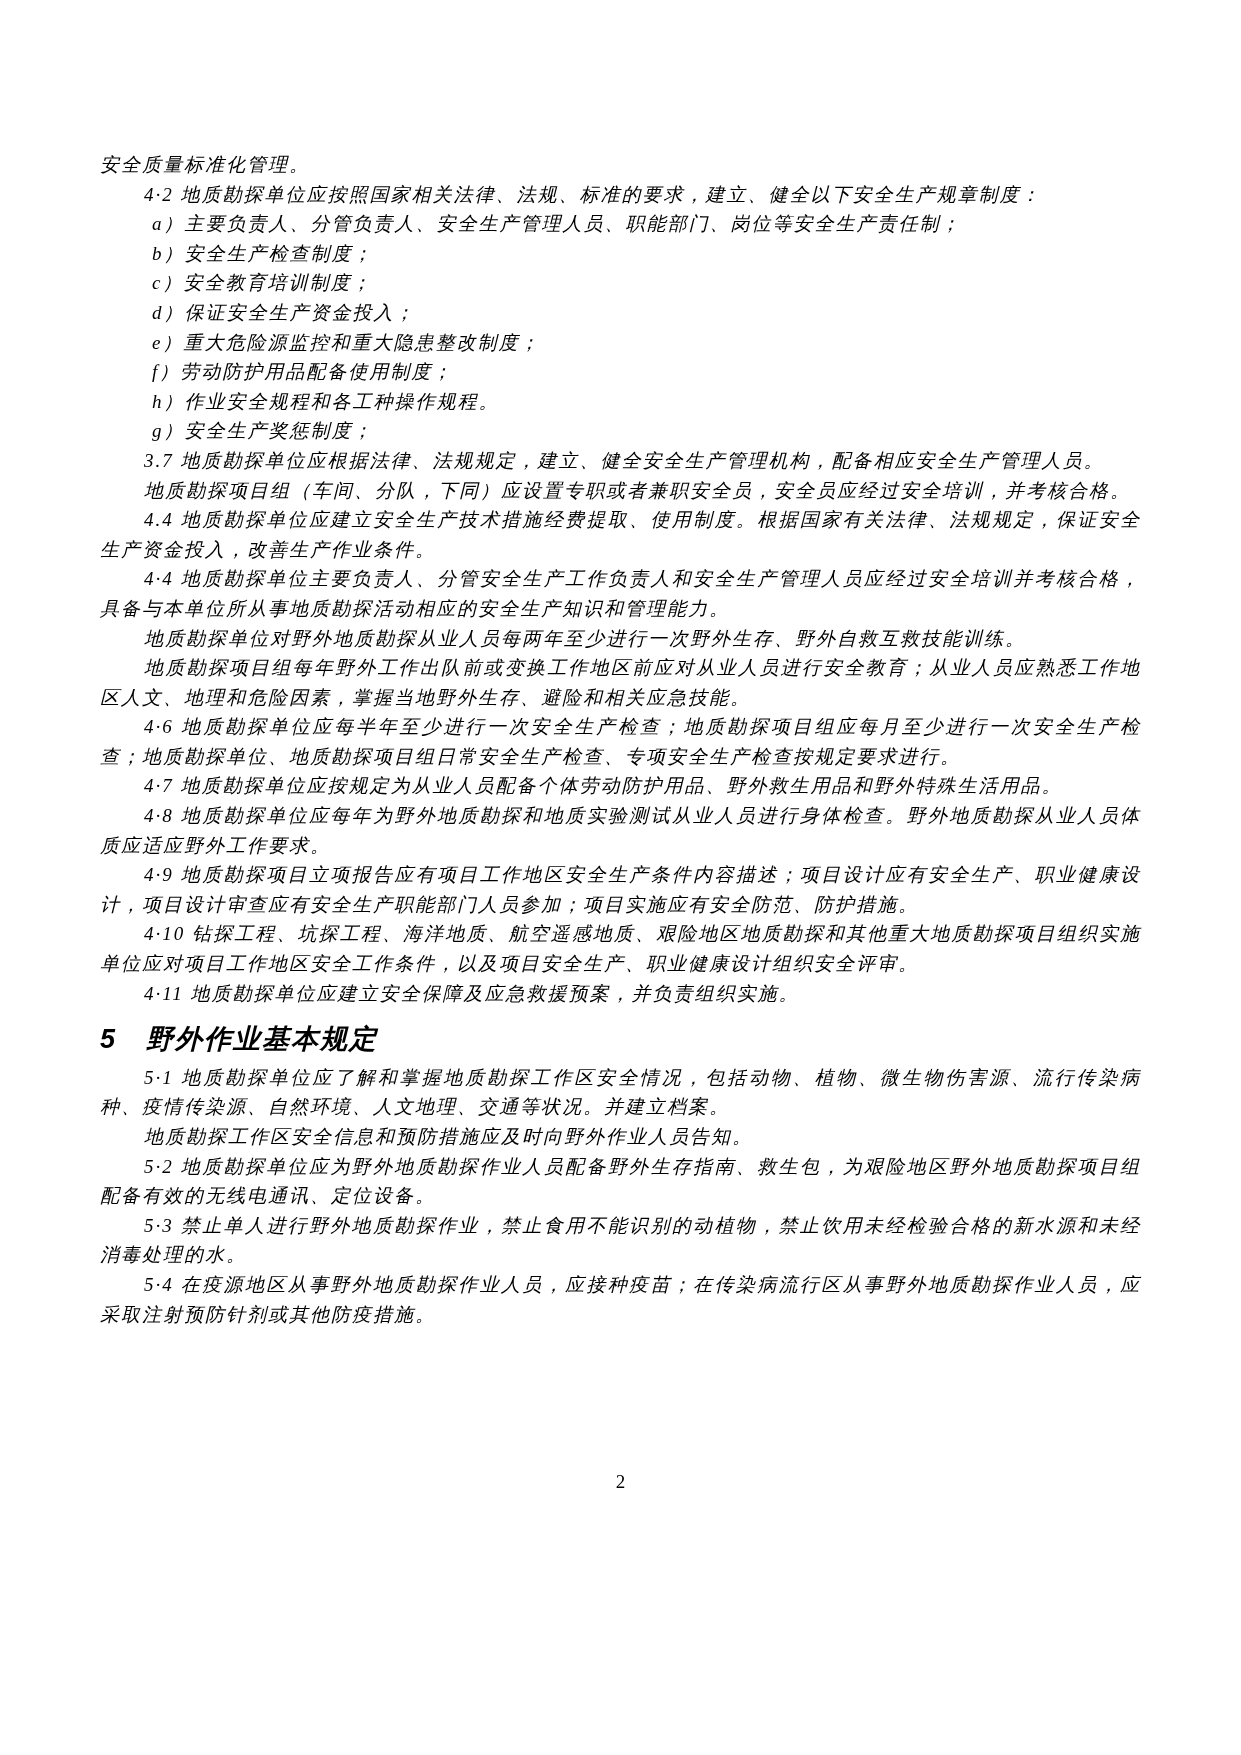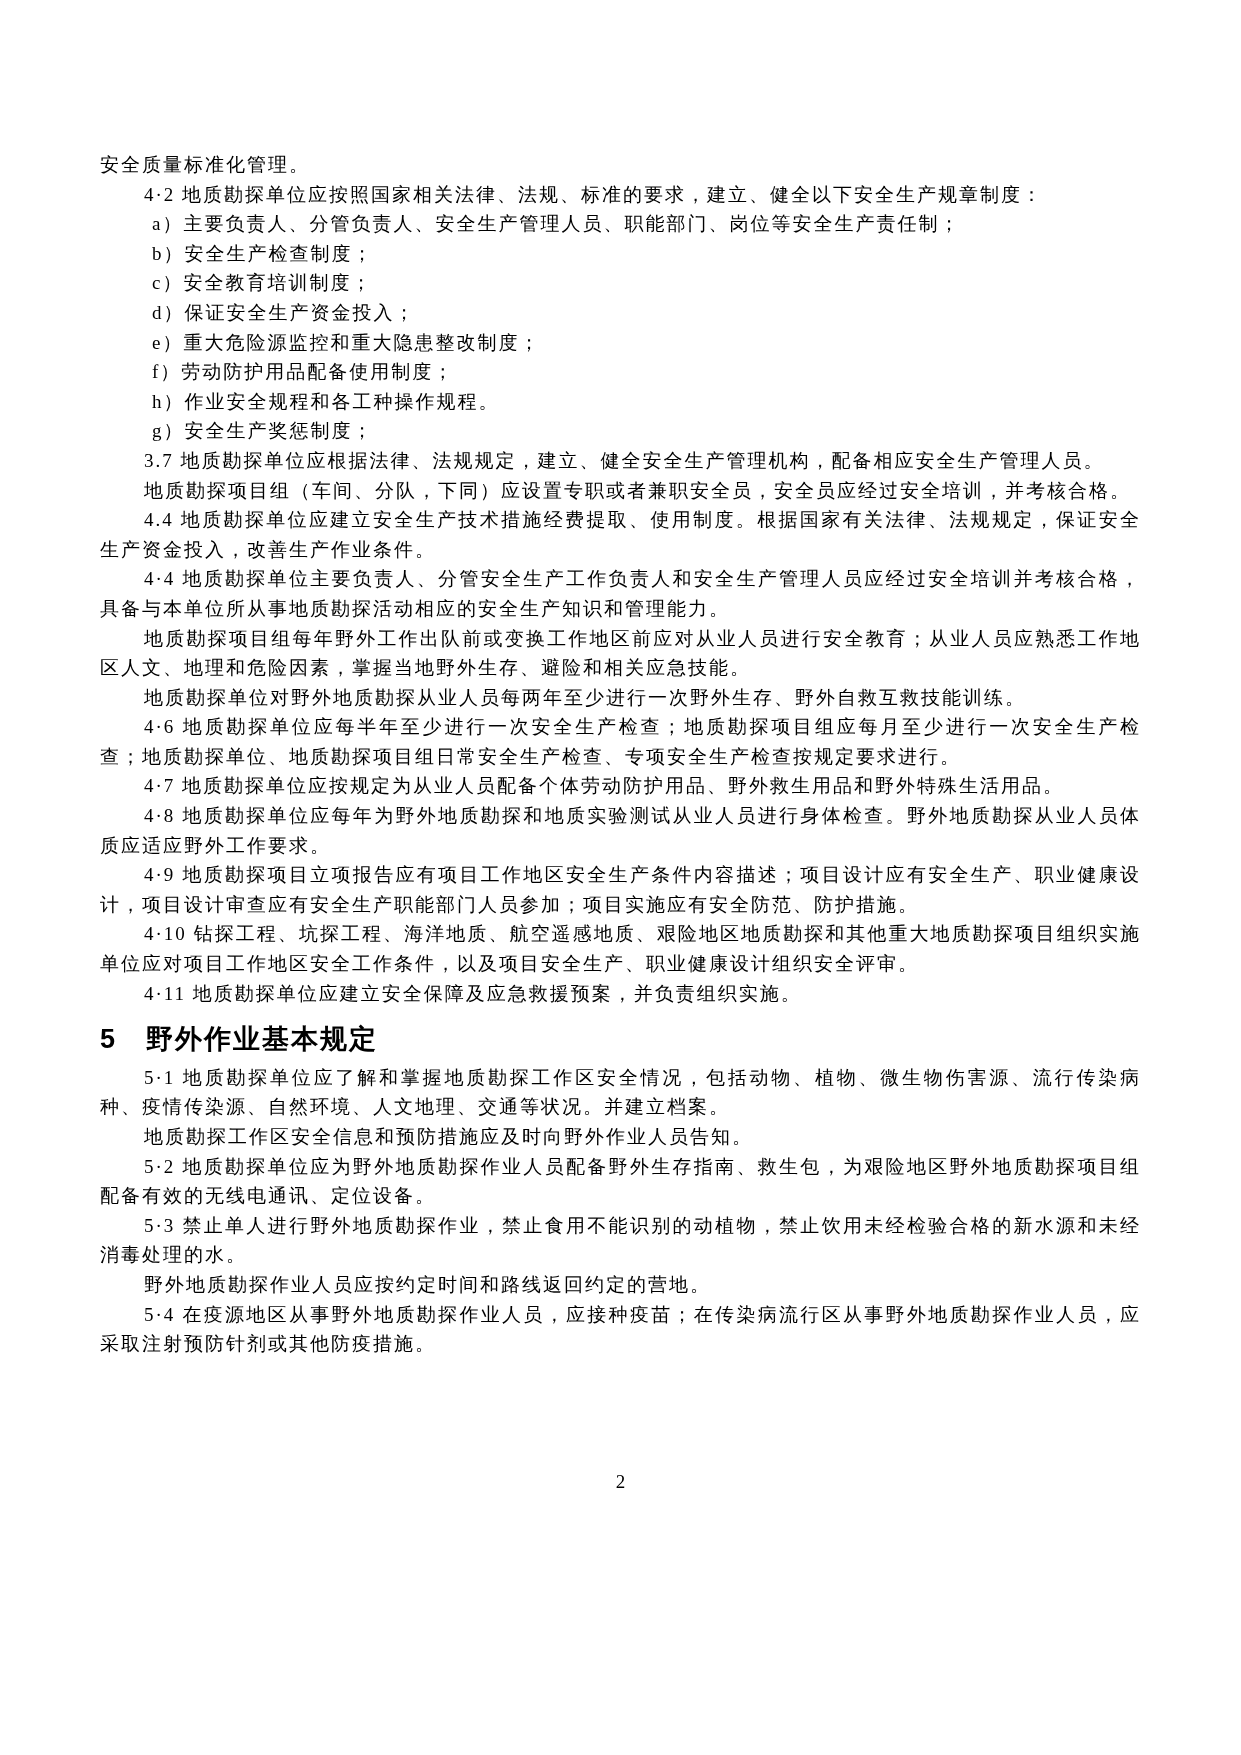--- a/index.html
+++ b/index.html
@@ -10,20 +10,21 @@
     width: 1241px;
     height: 1755px;
     background: #ffffff;
     color: #000000;
     position: relative;
     font-family: "Liberation Serif", "DejaVu Serif", serif;
   }
   .page {
     padding: 150px 100px 0 100px;
     box-sizing: border-box;
+    font-style: italic;
   }
   .page p {
     margin: 0;
     font-size: 19px;
     line-height: 29.6px;
     letter-spacing: 2px;
     text-align: justify;
   }
   
   p.p0 { text-indent: 0; }
@@ -62,36 +63,35 @@
     <p class="pl">c）安全教育培训制度；</p>
     <p class="pl">d）保证安全生产资金投入；</p>
     <p class="pl">e）重大危险源监控和重大隐患整改制度；</p>
     <p class="pl">f）劳动防护用品配备使用制度；</p>
     <p class="pl">h）作业安全规程和各工种操作规程。</p>
     <p class="pl">g）安全生产奖惩制度；</p>
     <p class="pi">3.7 地质勘探单位应根据法律、法规规定，建立、健全安全生产管理机构，配备相应安全生产管理人员。</p>
     <p class="pi">地质勘探项目组（车间、分队，下同）应设置专职或者兼职安全员，安全员应经过安全培训，并考核合格。</p>
     <p class="pi">4.4 地质勘探单位应建立安全生产技术措施经费提取、使用制度。根据国家有关法律、法规规定，保证安全生产资金投入，改善生产作业条件。</p>
     <p class="pi">4·4 地质勘探单位主要负责人、分管安全生产工作负责人和安全生产管理人员应经过安全培训并考核合格，具备与本单位所从事地质勘探活动相应的安全生产知识和管理能力。</p>
+    <p class="pi">地质勘探单位对野外地质勘探从业人员每两年至少进行一次野外生存、野外自救互救技能训练。</p>
     <p class="pi">地质勘探项目组每年野外工作出队前或变换工作地区前应对从业人员进行安全教育；从业人员应熟悉工作地区人文、地理和危险因素，掌握当地野外生存、避险和相关应急技能。</p>
-    <p class="pi">地质勘探单位对野外地质勘探从业人员每两年至少进行一次野外生存、野外自救互救技能训练。</p>
     <p class="pi">4·6 地质勘探单位应每半年至少进行一次安全生产检查；地质勘探项目组应每月至少进行一次安全生产检查；地质勘探单位、地质勘探项目组日常安全生产检查、专项安全生产检查按规定要求进行。</p>
     <p class="pi">4·7 地质勘探单位应按规定为从业人员配备个体劳动防护用品、野外救生用品和野外特殊生活用品。</p>
     <p class="pi">4·8 地质勘探单位应每年为野外地质勘探和地质实验测试从业人员进行身体检查。野外地质勘探从业人员体质应适应野外工作要求。</p>
     <p class="pi">4·9 地质勘探项目立项报告应有项目工作地区安全生产条件内容描述；项目设计应有安全生产、职业健康设计，项目设计审查应有安全生产职能部门人员参加；项目实施应有安全防范、防护措施。</p>
     <p class="pi">4·10 钻探工程、坑探工程、海洋地质、航空遥感地质、艰险地区地质勘探和其他重大地质勘探项目组织实施单位应对项目工作地区安全工作条件，以及项目安全生产、职业健康设计组织安全评审。</p>
     <p class="pi">4·11 地质勘探单位应建立安全保障及应急救援预案，并负责组织实施。</p>
   </section>
 
   <h2 class="sec-heading">5　野外作业基本规定</h2>
 
   <section>
     <p class="pi">5·1 地质勘探单位应了解和掌握地质勘探工作区安全情况，包括动物、植物、微生物伤害源、流行传染病种、疫情传染源、自然环境、人文地理、交通等状况。并建立档案。</p>
     <p class="pi">地质勘探工作区安全信息和预防措施应及时向野外作业人员告知。</p>
     <p class="pi">5·2 地质勘探单位应为野外地质勘探作业人员配备野外生存指南、救生包，为艰险地区野外地质勘探项目组配备有效的无线电通讯、定位设备。</p>
     <p class="pi">5·3 禁止单人进行野外地质勘探作业，禁止食用不能识别的动植物，禁止饮用未经检验合格的新水源和未经消毒处理的水。</p>
-    <p class="pi">野外地质勘探作业人员应按约定时间和路线返回约定的营地。</p>
     <p class="pi">5·4 在疫源地区从事野外地质勘探作业人员，应接种疫苗；在传染病流行区从事野外地质勘探作业人员，应采取注射预防针剂或其他防疫措施。</p>
   </section>
 
 </div>
 
 <div class="pagenum">2</div>
 
 </body></html>

